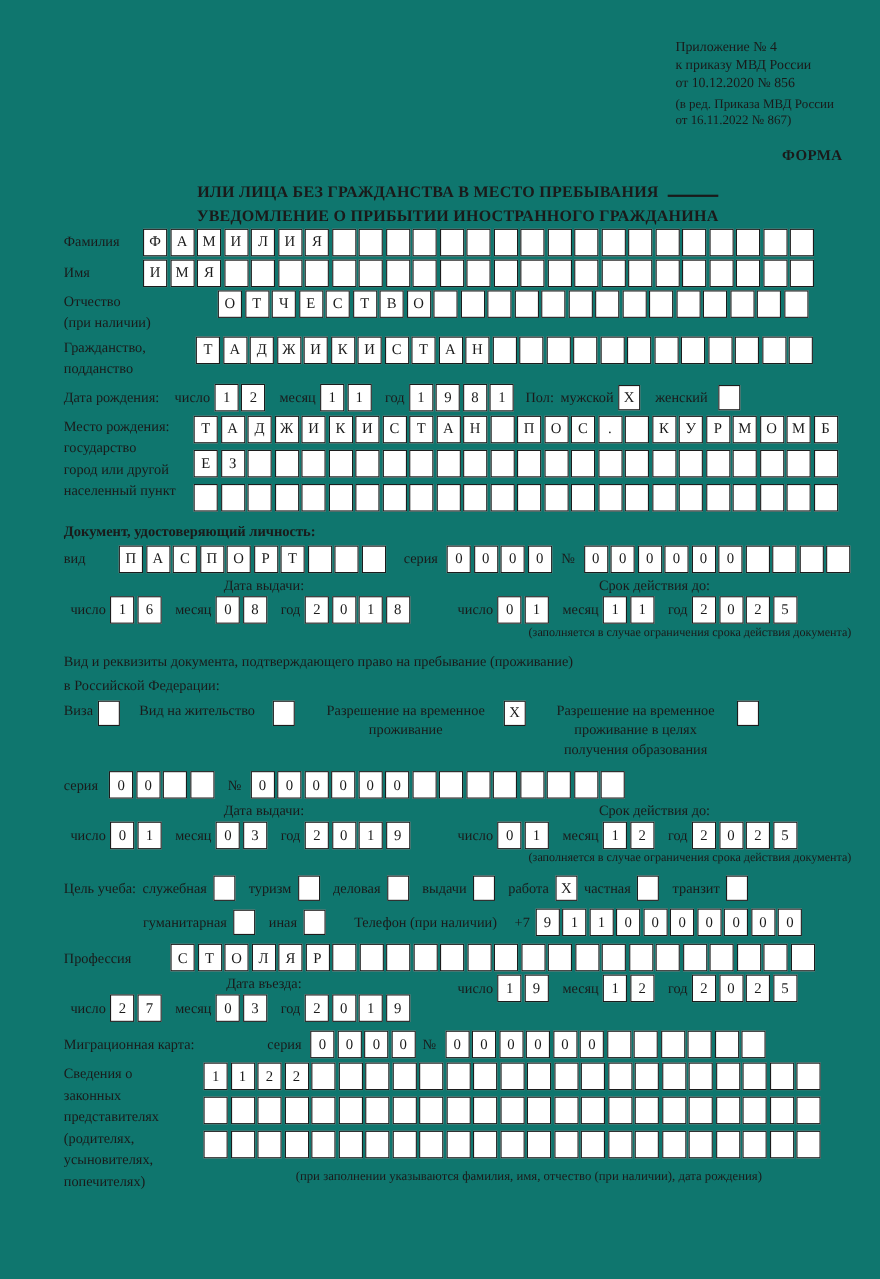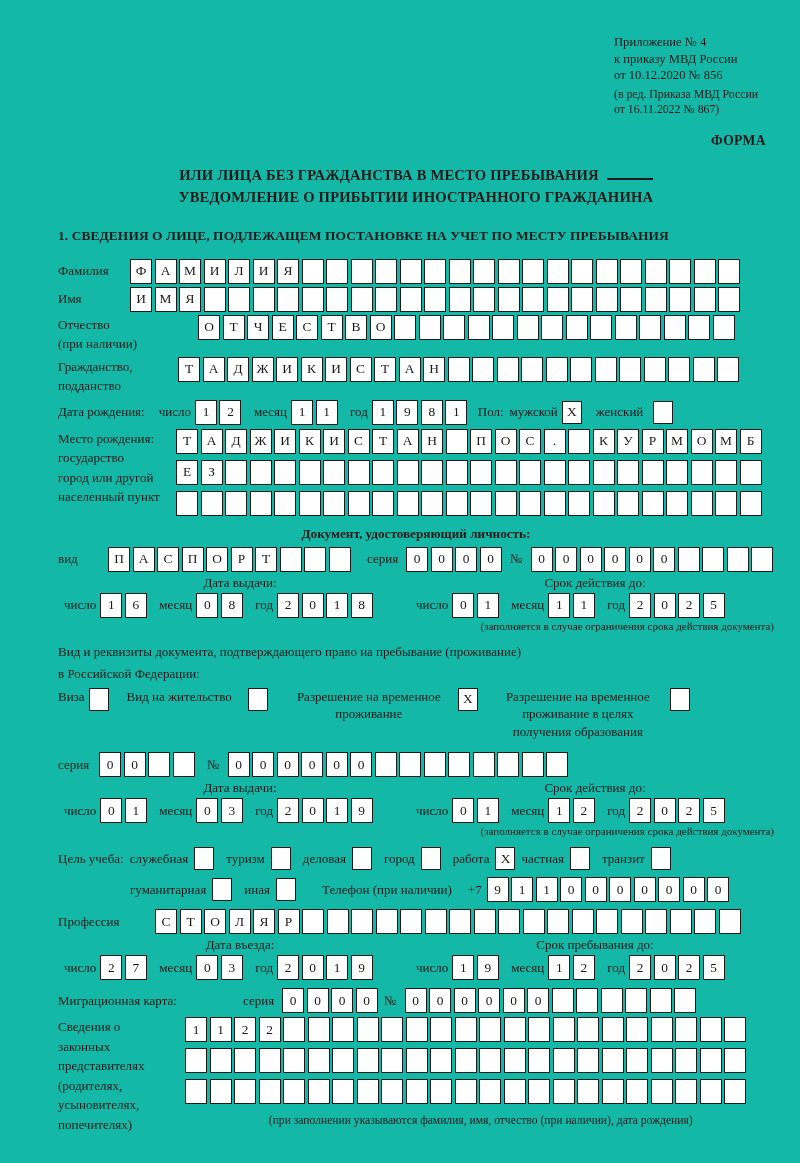--- a/index.html
+++ b/index.html
@@ -1,18 +1,18 @@
 <!DOCTYPE html>
 <html><head>
 <meta charset="utf-8">
 <style>
   html,body{margin:0;padding:0;background:#e8e8e8;}
   .page{
     width:800px;height:1163px;box-sizing:border-box;
-    margin:0 auto;background:#14b8a6;color:#1a1a1a;
+    margin:0 auto;background:#0f766e;color:#1a1a1a;
     padding:34px 26px 0 58px;
     font-family:"Liberation Serif","DejaVu Serif",serif;
     font-size:13px;overflow:hidden;position:relative;
   }
   
   .appendix{margin-left:556px;font-size:12.6px;line-height:1.32;}
   .amendment{margin-left:556px;font-size:11.8px;line-height:1.3;margin-top:3px;}
   .forma{text-align:right;padding-right:8px;font-weight:bold;font-size:13.6px;margin-top:16px;letter-spacing:.4px;}
   
   .title{text-align:center;font-weight:bold;font-size:14.6px;line-height:1.45;margin-top:16px;letter-spacing:.2px;}
@@ -50,21 +50,21 @@
   .opts{display:flex;align-items:flex-start;margin:4px 0 12px;}
   .opt{display:flex;align-items:flex-start;}
   .opt .optlbl{text-align:center;line-height:1.35;}
   .opt .checkbox{margin-left:8px;}
   
   .purpose-row{display:flex;align-items:center;margin-bottom:7px;}
   .purpose-row .plbl{margin-right:6px;}
   .purpose-row .checkbox{margin-right:12px;}
   .mt4{margin-top:4px;} .mt8{margin-top:8px;}
   .reps-note{font-size:11.6px;margin-left:128px;text-align:center;margin-top:4px;}
-  .dochead{text-align:center;font-weight:bold;font-size:13.2px;margin:4px 0 5px;}
+  .dochead{text-align:left;font-weight:bold;font-size:13.2px;margin:4px 0 5px;}
   .phone-prefix{margin:0 5px 0 10px;}
 </style>
 </head>
 <body>
 
 <div class="page">
 
   <div class="appendix">
     <div>Приложение № 4</div>
     <div>к приказу МВД России</div>
@@ -74,21 +74,20 @@
     <div>(в ред. Приказа МВД России</div>
     <div>от 16.11.2022 № 867)</div>
   </div>
   <div class="forma">ФОРМА</div>
 
   <div class="title">
     <div><span>ИЛИ ЛИЦА БЕЗ ГРАЖДАНСТВА В МЕСТО ПРЕБЫВАНИЯ</span><span class="blank-line"></span></div>
     <div>УВЕДОМЛЕНИЕ О ПРИБЫТИИ ИНОСТРАННОГО ГРАЖДАНИНА</div>
   </div>
 
-  <div class="sec1">1. СВЕДЕНИЯ О ЛИЦЕ, ПОДЛЕЖАЩЕМ ПОСТАНОВКЕ НА УЧЕТ ПО МЕСТУ ПРЕБЫВАНИЯ</div>
 
   <div class="frow">
     <span class="lbl w72">Фамилия</span>
     <span class="boxes">
         <span class="cell">Ф</span>
         <span class="cell">А</span>
         <span class="cell">М</span>
         <span class="cell">И</span>
         <span class="cell">Л</span>
         <span class="cell">И</span>
@@ -514,21 +513,21 @@
   </div>
 
   <div class="purpose-row">
     <span class="plbl">Цель учеба:</span>
     <span class="plbl">служебная</span>
     <span class="checkbox"></span>
     <span class="plbl">туризм</span>
     <span class="checkbox"></span>
     <span class="plbl">деловая</span>
     <span class="checkbox"></span>
-    <span class="plbl">город</span>
+    <span class="plbl">выдачи</span>
     <span class="checkbox"></span>
     <span class="plbl">работа</span>
     <span class="checkbox" style="margin-right:6px">X</span>
     <span class="plbl">частная</span>
     <span class="checkbox"></span>
     <span class="plbl">транзит</span>
     <span class="checkbox"></span>
   </div>
   <div class="purpose-row">
     <span class="plbl" style="margin-left:72px">гуманитарная</span>
@@ -598,21 +597,20 @@
         <span class="dlabel dgap">год</span>
         <span class="boxes">
             <span class="cell">2</span>
             <span class="cell">0</span>
             <span class="cell">1</span>
             <span class="cell">9</span>
           </span>
       </div>
     </div>
     <div class="dright">
-      <div class="dhead">Срок пребывания до:</div>
       <div class="dline">
         <span class="dlabel">число</span>
         <span class="boxes">
             <span class="cell">1</span>
             <span class="cell">9</span>
           </span>
         <span class="dlabel dgap">месяц</span>
         <span class="boxes">
             <span class="cell">1</span>
             <span class="cell">2</span>

